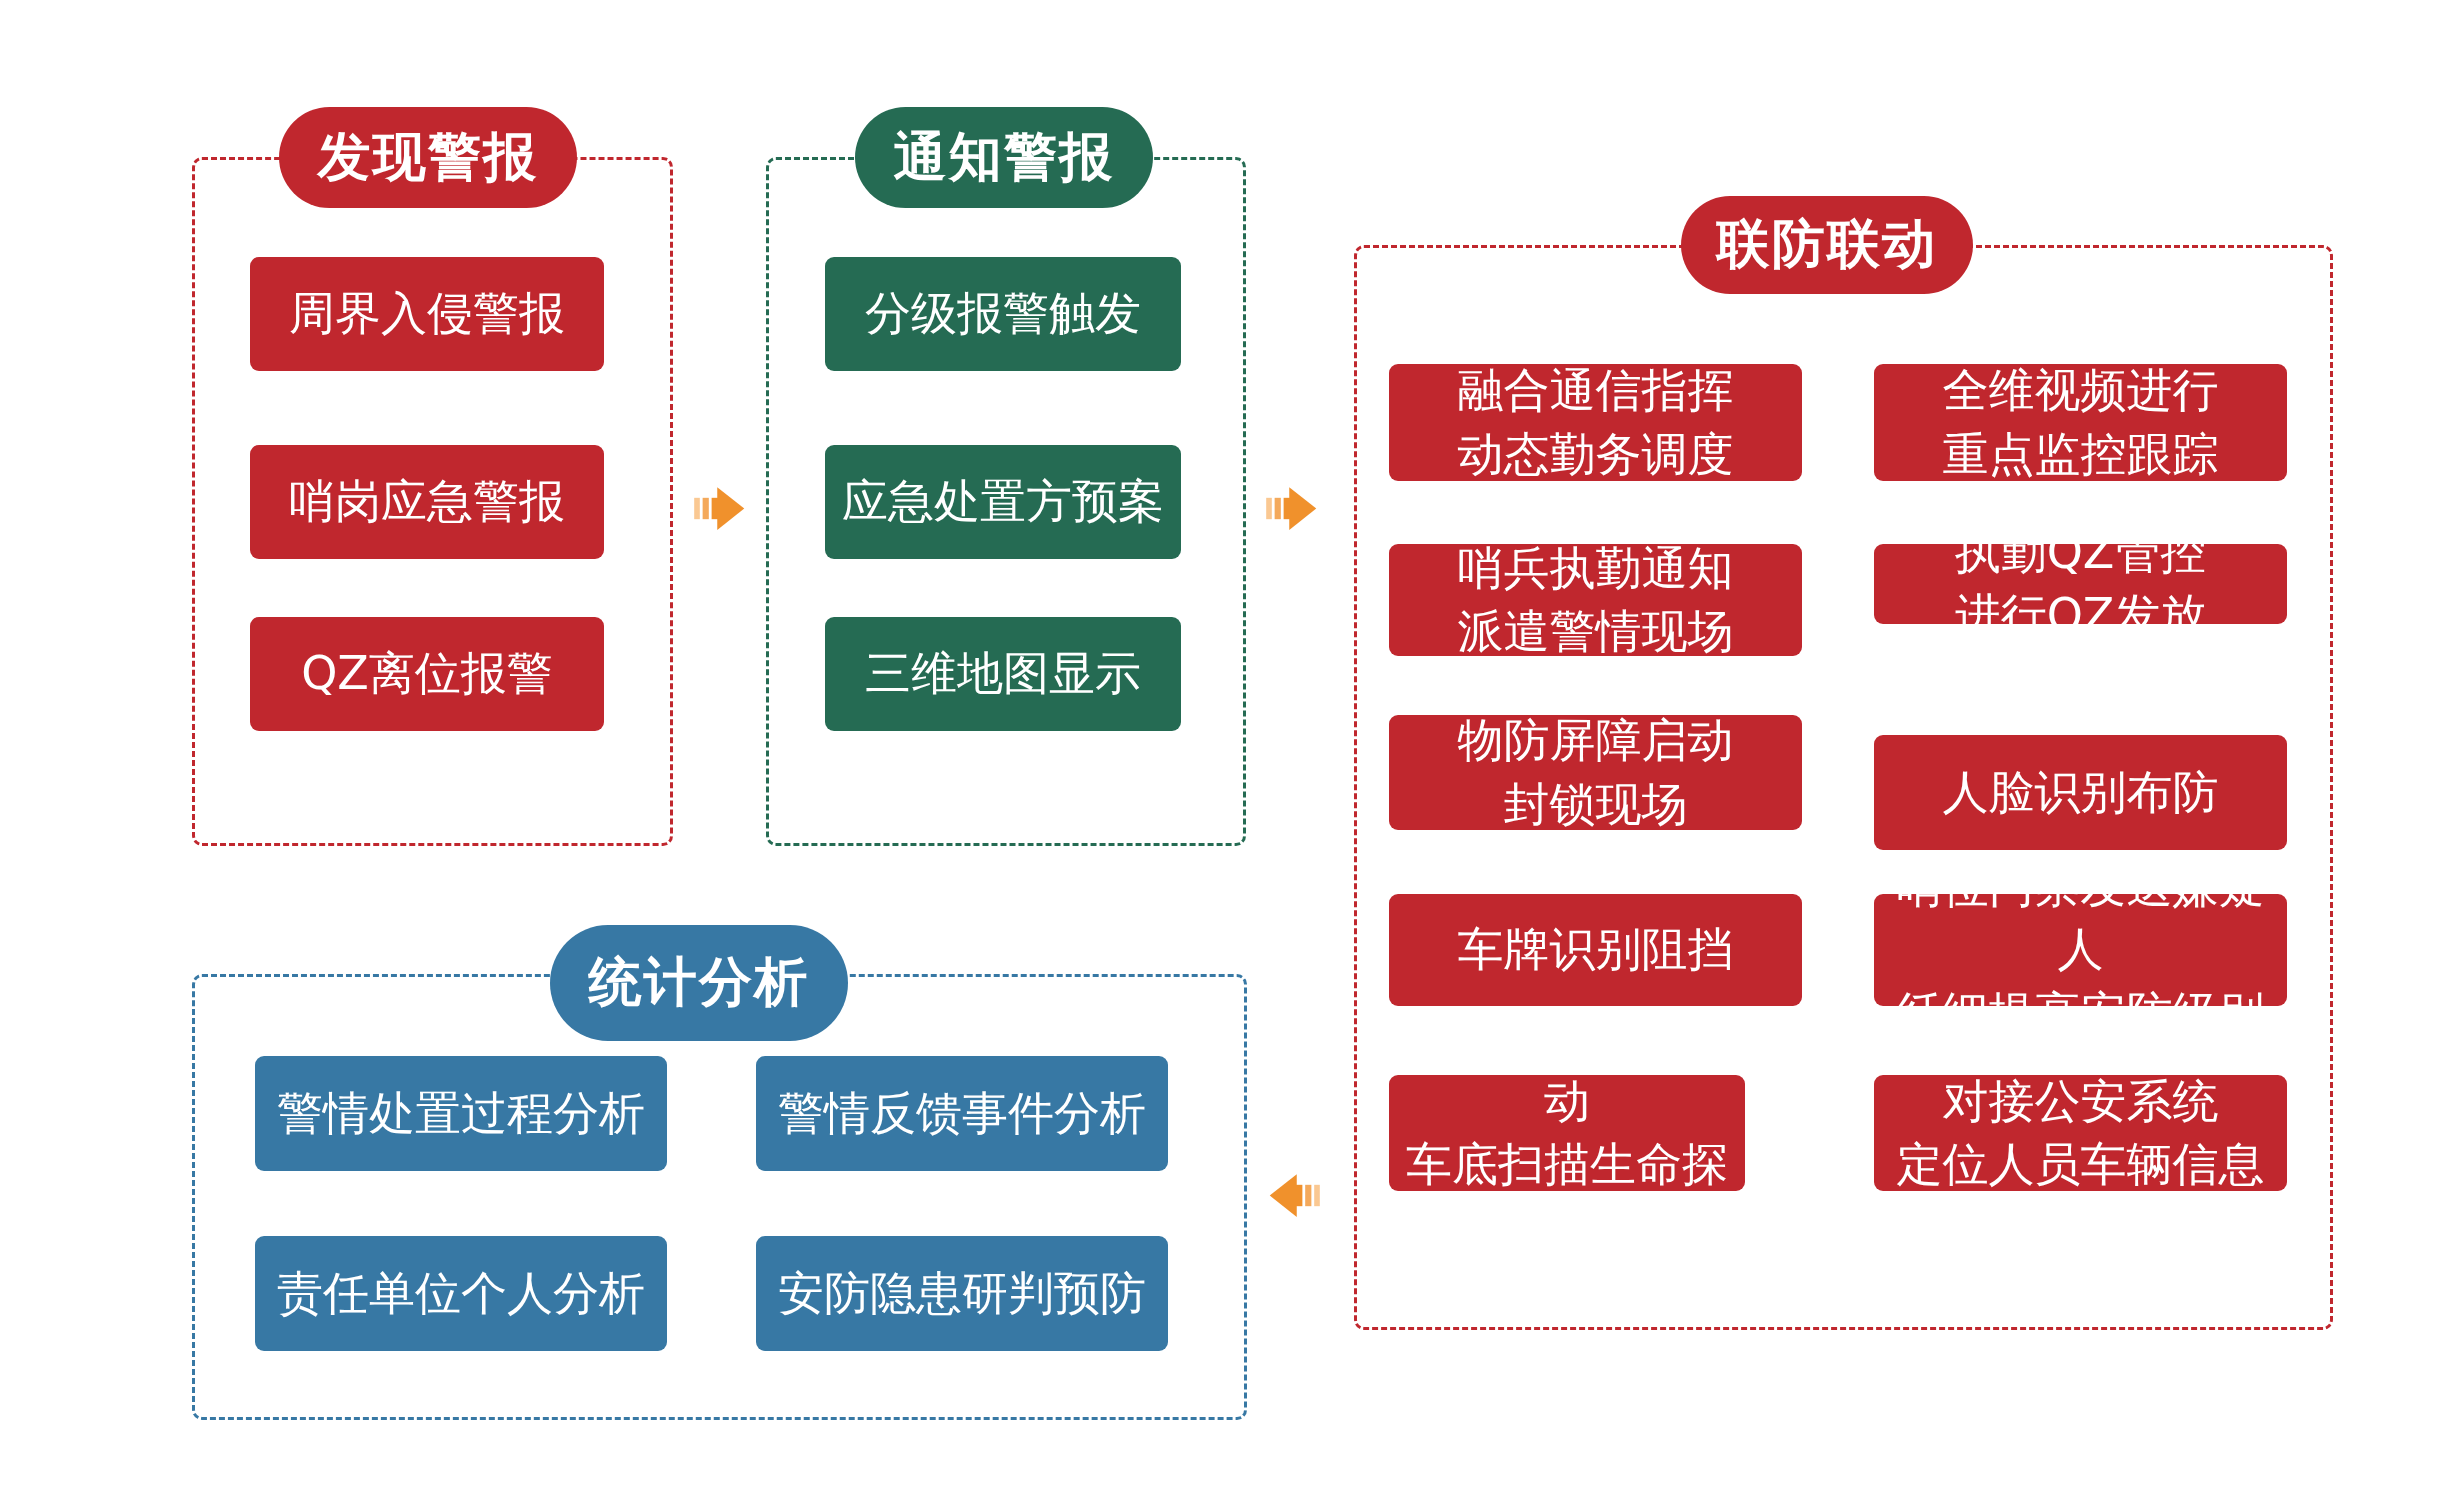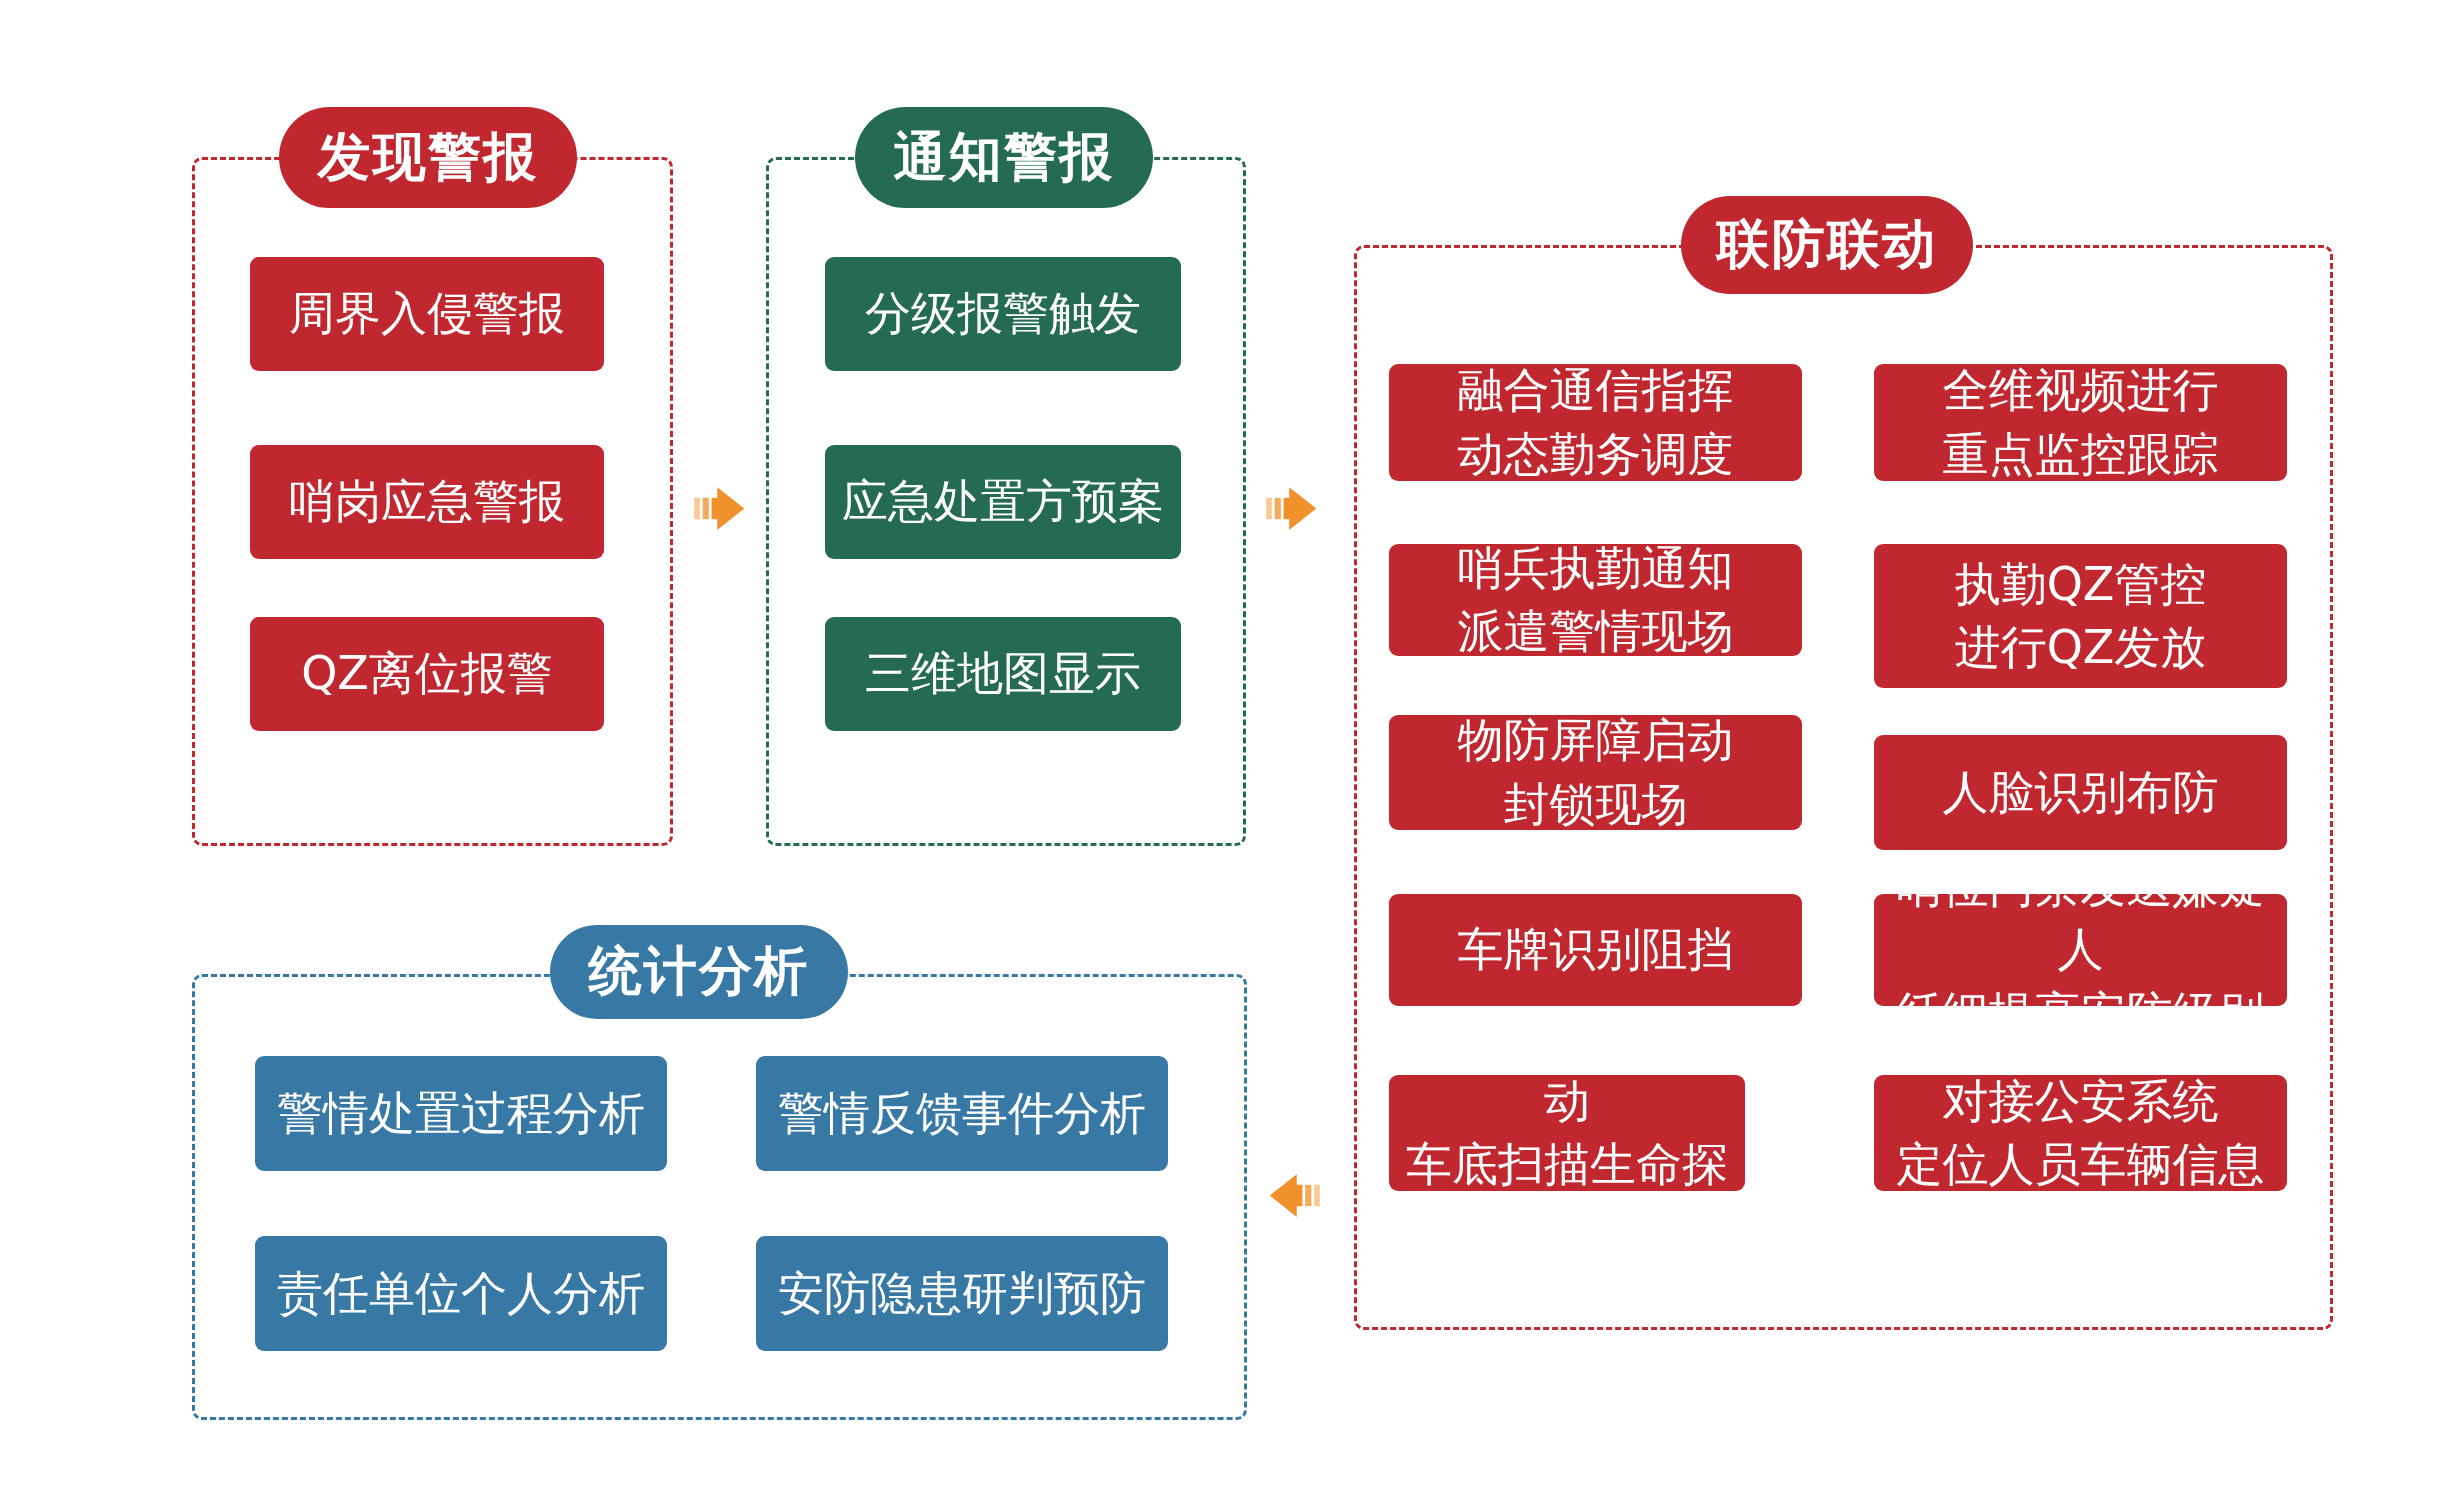--- a/index.html
+++ b/index.html
@@ -91,30 +91,30 @@
   <div class="node red-bg" style="left:1389px; top:544px; width:413px; height:112px;">哨兵执勤通知
 派遣警情现场</div>
   <div class="node red-bg" style="left:1389px; top:715px; width:413px; height:115px;">物防屏障启动
 封锁现场</div>
   <div class="node red-bg" style="left:1389px; top:894px; width:413px; height:112px;">车牌识别阻挡</div>
   <div class="node red-bg" style="left:1389px; top:1075px; width:356px; height:116px;">安全检查系统启动
 车底扫描生命探测</div>
 
   <div class="node red-bg" style="left:1874px; top:364px; width:413px; height:117px;">全维视频进行
 重点监控跟踪</div>
-  <div class="node red-bg" style="left:1874px; top:544px; width:413px; height:144px;">执勤QZ管控
+  <div class="node red-bg" style="left:1874px; top:544px; width:413px; height:80px;">执勤QZ管控
 进行QZ发放</div>
   <div class="node red-bg" style="left:1874px; top:715px; width:413px; height:115px;margin-top:20px;">人脸识别布防</div>
   <div class="node red-bg" style="left:1874px; top:894px; width:413px; height:112px;">哨位门禁发送嫌疑人
 纤细提高安防级别</div>
   <div class="node red-bg" style="left:1874px; top:1075px; width:413px; height:116px;">对接公安系统
 定位人员车辆信息</div>
 
   <div class="panel blue" style="left:192px; top:974px; width:1049px; height:440px;"></div>
-  <div class="pill blue-bg" style="left:550px; top:925px; width:298px; height:94px;">统计分析</div>
+  <div class="pill blue-bg" style="left:550px; top:925px; width:298px; height:116px;">统计分析</div>
   <div class="node blue-bg" style="left:255px; top:1056px; width:412px; height:115px;">警情处置过程分析</div>
   <div class="node blue-bg" style="left:756px; top:1056px; width:412px; height:115px;">警情反馈事件分析</div>
   <div class="node blue-bg" style="left:255px; top:1236px; width:412px; height:115px;">责任单位个人分析</div>
   <div class="node blue-bg" style="left:756px; top:1236px; width:412px; height:115px;">安防隐患研判预防</div>
 
   <svg class="arrow" style="left:694px; top:486px;" width="51" height="45" viewBox="0 0 90 80">
     <rect x="0" y="21" width="10" height="38" fill="#FAC892"></rect>
     <rect x="15" y="21" width="11" height="38" fill="#F4A95B"></rect>
     <rect x="31" y="21" width="14" height="38" fill="#F0912C"></rect>
     <polygon points="41,2 41,78 89,40" fill="#F0912C"></polygon>

